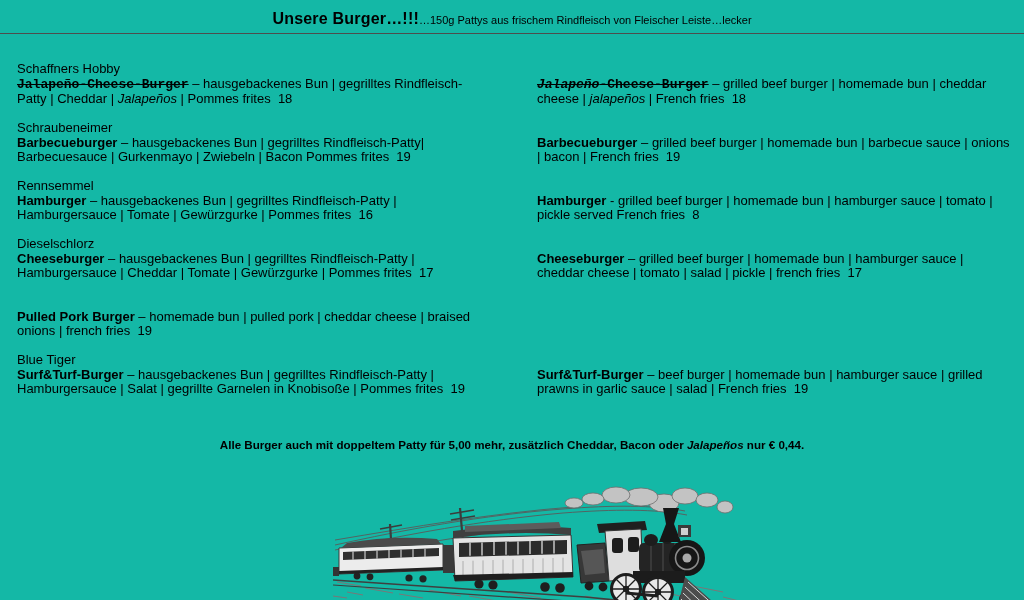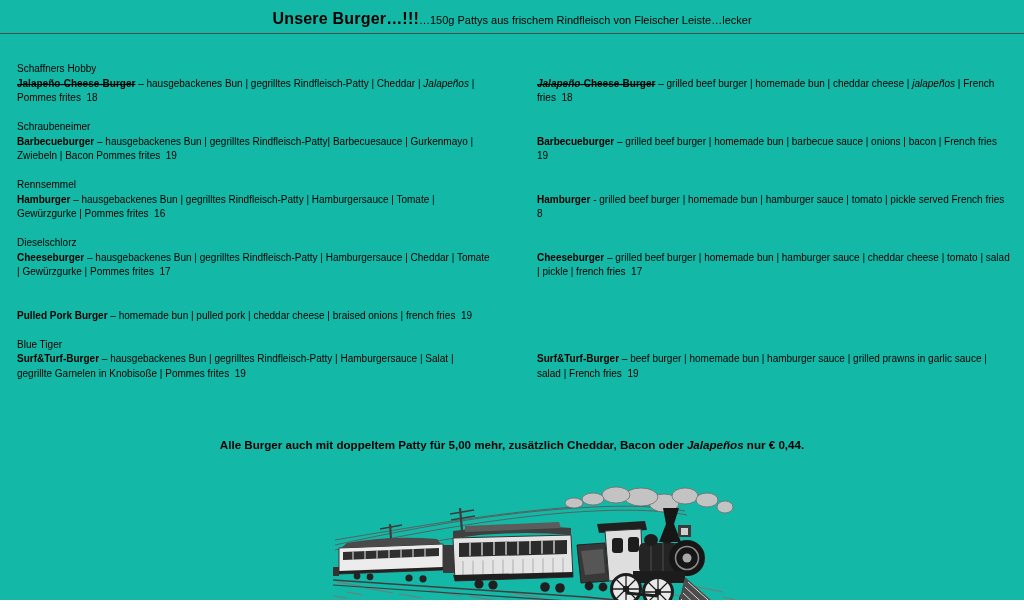--- a/index.html
+++ b/index.html
@@ -2,28 +2,28 @@
 <html><head>
 <meta charset="utf-8">
 <style>
   html,body{margin:0;padding:0;background:#fff;}
   .page{position:relative;width:1024px;height:600px;overflow:hidden;background:#14b8a6;
         font-family:"Liberation Sans",sans-serif;color:#000;}
   .header{position:absolute;top:10px;left:0;width:100%;text-align:center;white-space:nowrap;}
   .title{font-weight:700;font-size:16px;letter-spacing:.2px;}
   .subtitle{font-size:11px;}
   .rule{position:absolute;top:33px;left:0;width:1024px;height:0;border-top:1.6px solid #4d4d4d;}
-  .menu{position:absolute;left:17px;top:62px;width:993px;font-size:10px;line-height:14.5px;}
+  .menu{position:absolute;left:17px;top:62px;width:993px;font-size:13px;line-height:14.5px;}
   .row{display:flex;margin-bottom:14.5px;}
   .col.left{width:473px;margin-right:47px;}
   .col.right{width:473px;padding-top:14.5px;}
   .desc,.nickname{white-space:pre-wrap;}
   .b{font-weight:700;}
   .i{font-style:italic;}
-  .s{text-decoration:line-through;}
+  .s{text-decoration:line-through;font-family:Liberation Mono, monospace;}
   .footer{position:absolute;top:437px;left:0;width:100%;text-align:center;font-size:11.6px;line-height:15px;}
   .footer p{margin:0;white-space:pre-wrap;}
   .illustration{position:absolute;left:333px;top:485px;width:420px;height:127px;}
   .illustration svg{display:block;}
 </style>
 </head>
 <body>
 
 <div class="page">
 

